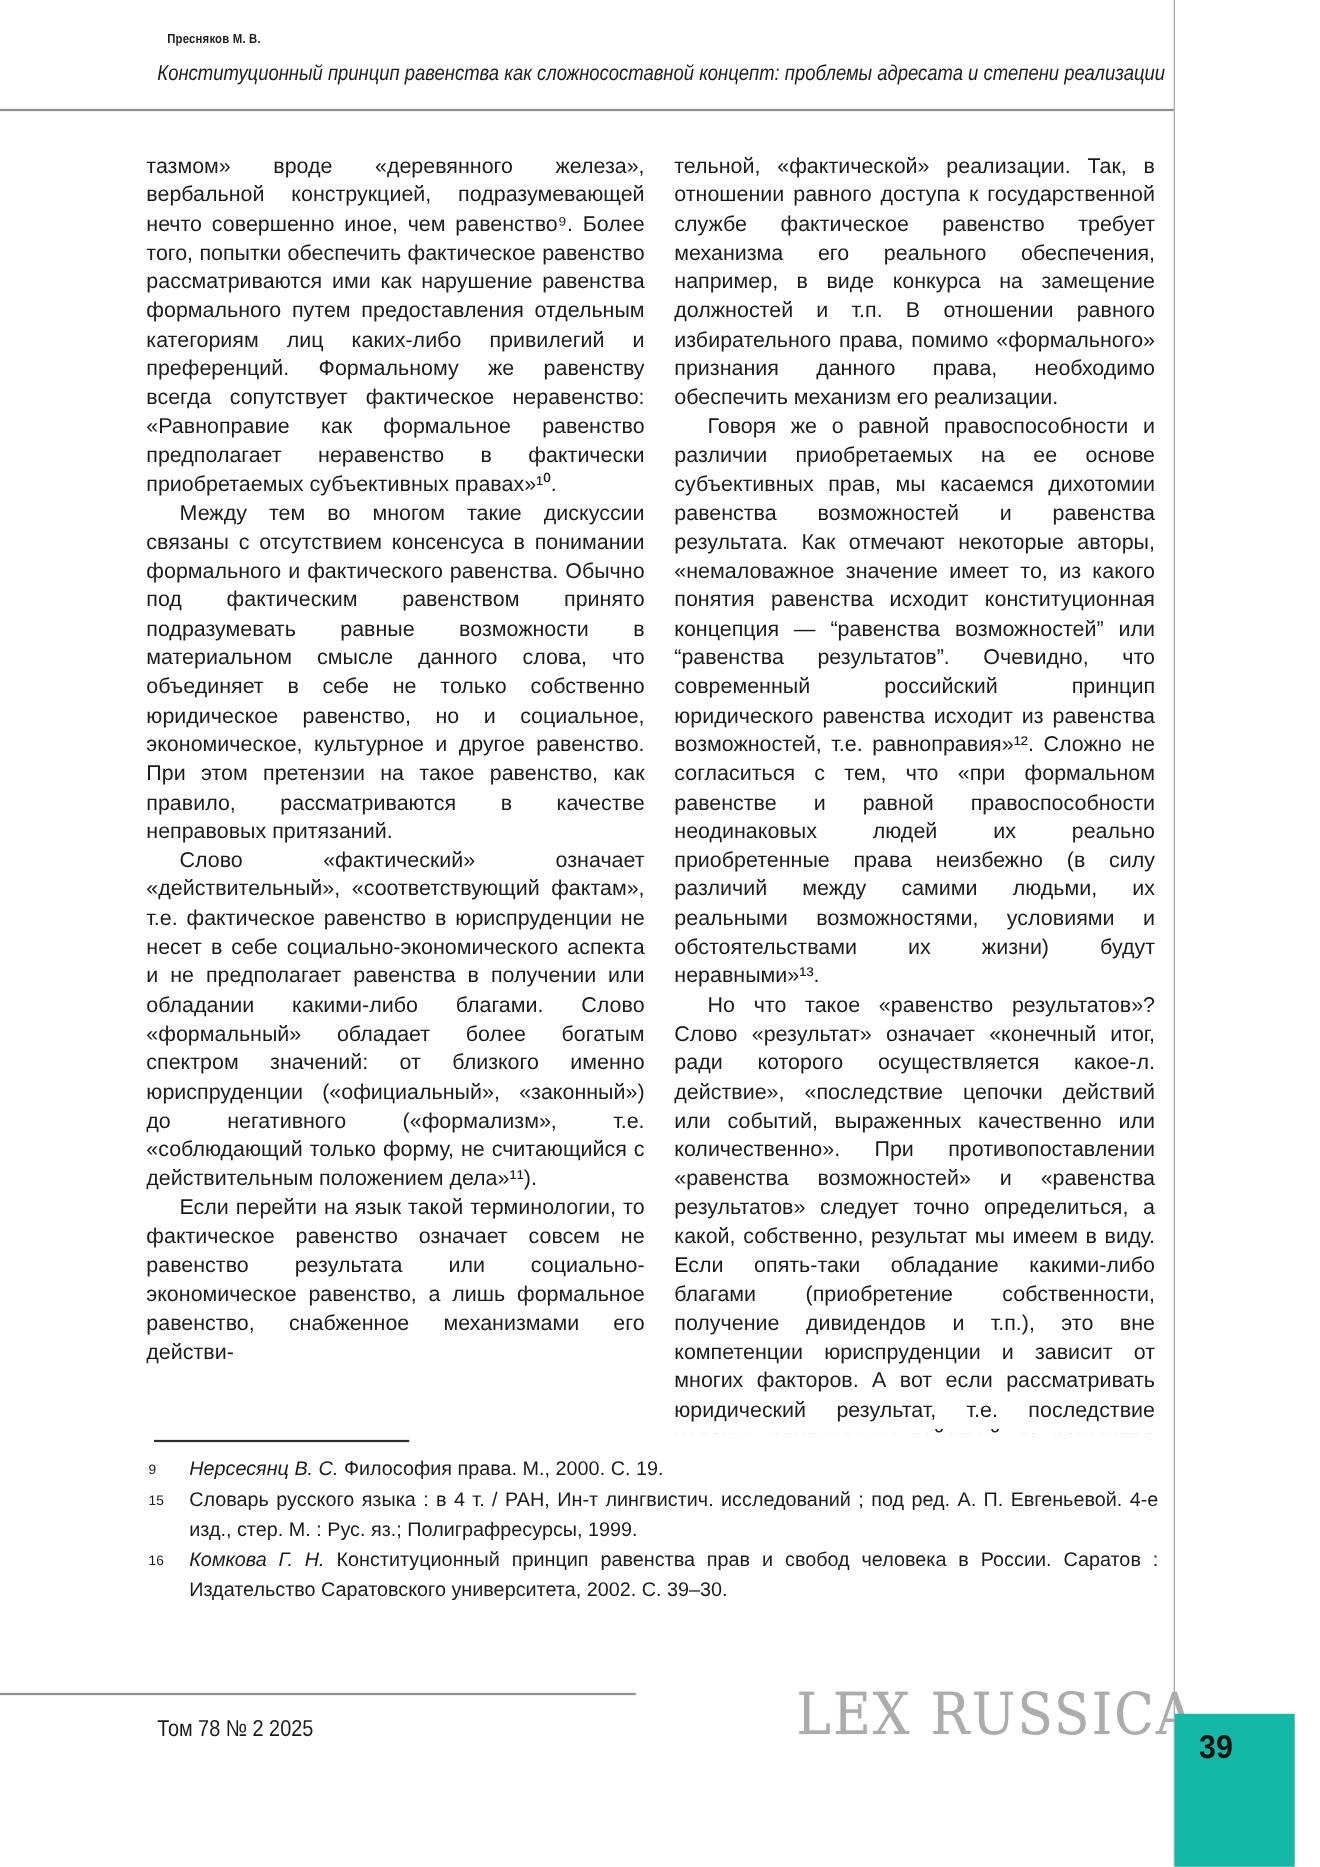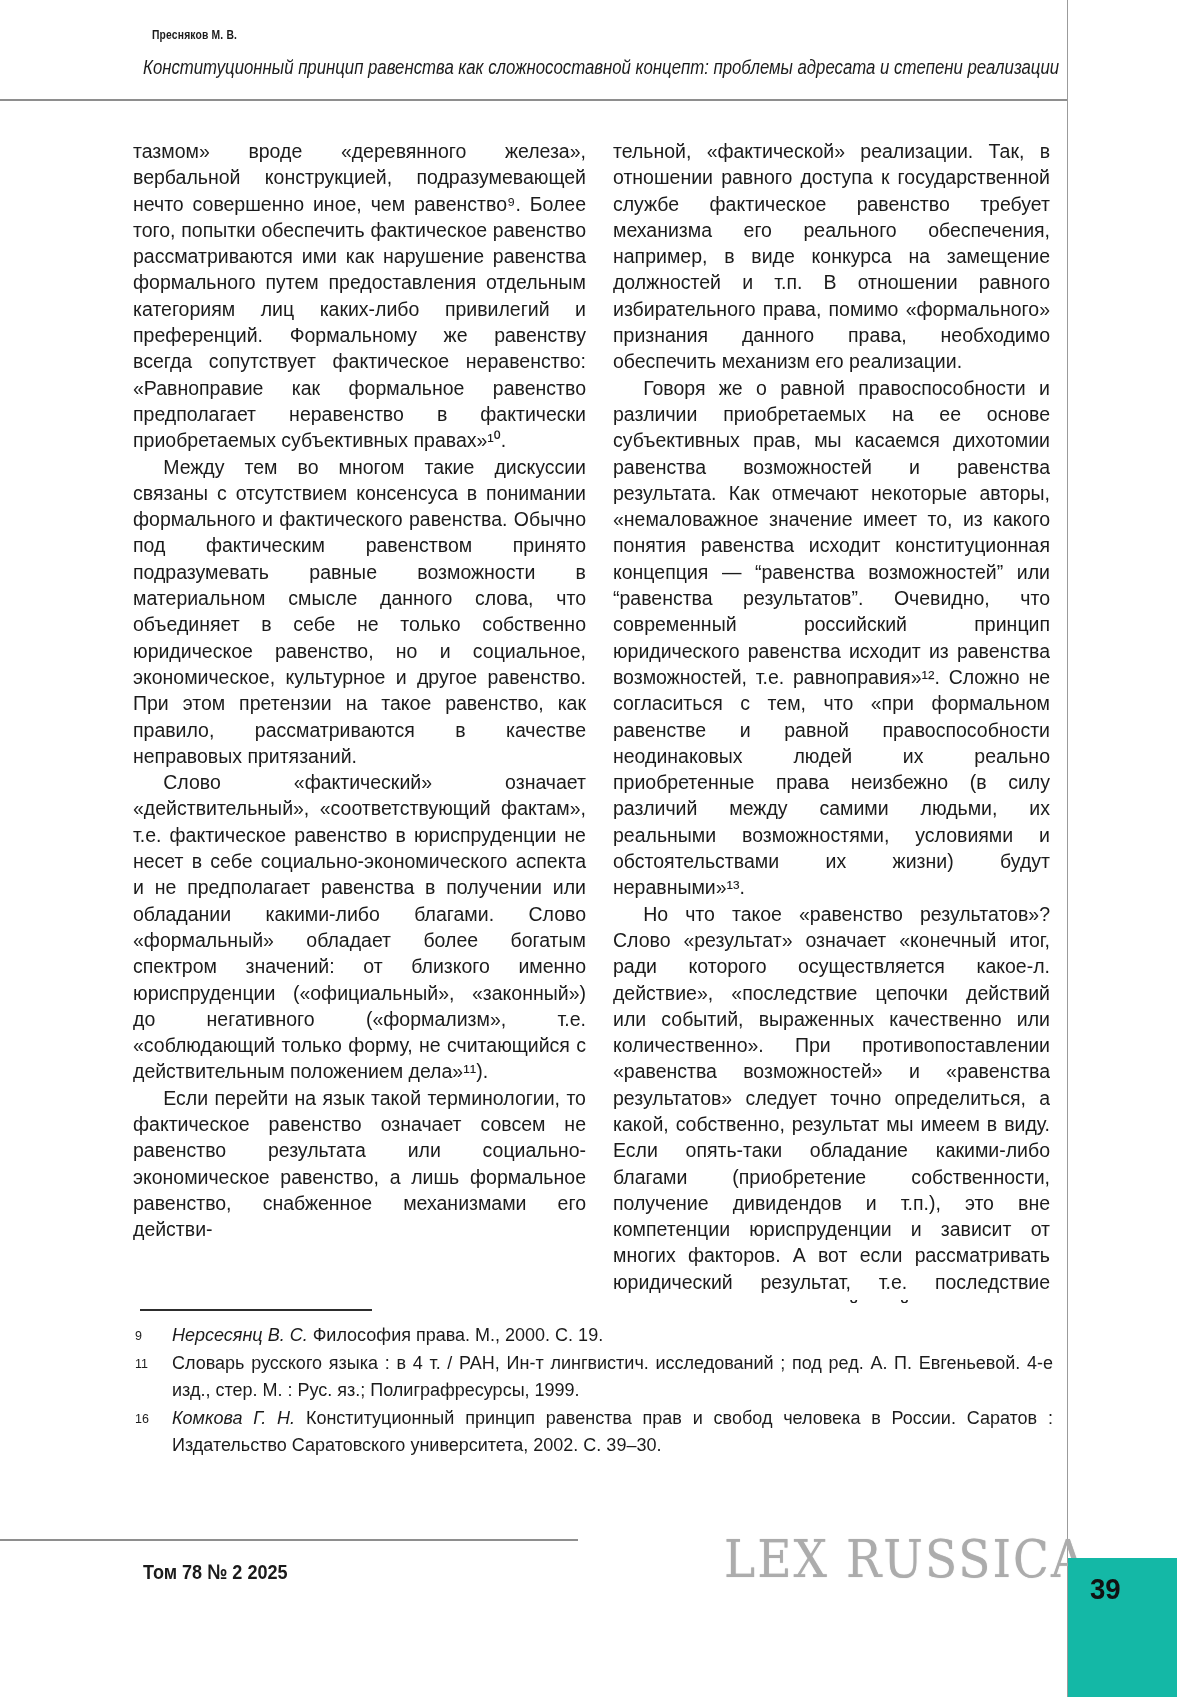--- a/index.html
+++ b/index.html
@@ -25,21 +25,21 @@
   .col p{margin:0;}
   .col p.indent{text-indent:1.55em;}
   
   .rule-fnsep{position:absolute;left:140px;top:1309px;width:232px;height:2px;background:#2d2d2d;}
   .footnotes{position:absolute;left:133px;top:1322px;width:920px;font-size:18px;line-height:27.5px;text-align:justify;}
   .footnote{position:relative;padding-left:39px;}
   .fn-num{position:absolute;left:2px;top:1px;font-size:12.5px;}
   .fn-author{font-style:italic;}
   
   .rule-footer{position:absolute;left:0;top:1539px;width:578px;height:2px;background:#8e8e8e;}
-  .ftr-volume{position:absolute;left:143px;top:1560px;font-size:21px;font-weight:700;}
+  .ftr-volume{position:absolute;left:143px;top:1560px;font-size:21px;font-weight:400;}
   .ftr-logo{
     position:absolute;left:724px;top:1528px;width:320px;
     font-family:"DejaVu Serif",serif;
     font-size:47px;color:#acacac;letter-spacing:2px;
     transform:scaleY(1.12);transform-origin:left top;
     text-shadow:0 0 1px #c6c6c6;
     white-space:nowrap;
   }
   .page-block{position:absolute;left:1068px;top:1558px;width:109px;height:155px;background:#14b8a6;}
   .page-num{position:absolute;left:22px;top:14px;font-size:30px;font-weight:bold;color:#111;transform:scaleX(0.92);transform-origin:left top;}
@@ -66,21 +66,21 @@
   <div class="col col-right" id="col-right">
       <p class="para">тельной, «фактической» реализации. Так, в отношении равного доступа к государственной службе фактическое равенство требует механизма его реального обеспечения, например, в виде конкурса на замещение должностей и т.п. В отношении равного избирательного права, помимо «формального» признания данного права, необходимо обеспечить механизм его реализации.</p>
       <p class="para indent">Говоря же о равной правоспособности и различии приобретаемых на ее основе субъективных прав, мы касаемся дихотомии равенства возможностей и равенства результата. Как отмечают некоторые авторы, «немаловажное значение имеет то, из какого понятия равенства исходит конституционная концепция — “равенства возможностей” или “равенства результатов”. Очевидно, что современный российский принцип юридического равенства исходит из равенства возможностей, т.е. равноправия»¹². Сложно не согласиться с тем, что «при формальном равенстве и равной правоспособности неодинаковых людей их реально приобретенные права неизбежно (в силу различий между самими людьми, их реальными возможностями, условиями и обстоятельствами их жизни) будут неравными»¹³.</p>
       <p class="para indent">Но что такое «равенство результатов»? Слово «результат» означает «конечный итог, ради которого осуществляется какое-л. действие», «последствие цепочки действий или событий, выраженных качественно или количественно». При противопоставлении «равенства возможностей» и «равенства результатов» следует точно определиться, а какой, собственно, результат мы имеем в виду. Если опять-таки обладание какими-либо благами (приобретение собственности, получение дивидендов и т.п.), это вне компетенции юриспруденции и зависит от многих факторов. А вот если рассматривать юридический результат, т.е. последствие цепочки юридических действий, то равенство результатов — непременное условие существования права: совершая одно и то же юридическое действие, субъекты вправе рассчитывать на одинаковый результат.</p>
     </div>
 </div>
 
 <div class="rule-fnsep"></div>
 <div class="footnotes" id="footnotes">
     <div class="footnote"><span class="fn-num">9</span><span class="fn-author">Нерсесянц В. С. </span><span>Философия права. М., 2000. С. 19.</span></div>
-    <div class="footnote"><span class="fn-num">11</span><span>Словарь русского языка : в 4 т. / РАН, Ин-т лингвистич. исследований ; под ред. А. П. Евгеньевой. 4-е изд., стер. М. : Рус. яз.; Полиграфресурсы, 1999.</span></div>
+    <div class="footnote"><span class="fn-num">15</span><span>Словарь русского языка : в 4 т. / РАН, Ин-т лингвистич. исследований ; под ред. А. П. Евгеньевой. 4-е изд., стер. М. : Рус. яз.; Полиграфресурсы, 1999.</span></div>
     <div class="footnote"><span class="fn-num">16</span><span class="fn-author">Комкова Г. Н. </span><span>Конституционный принцип равенства прав и свобод человека в России. Саратов : Издательство Саратовского университета, 2002. С. 39–30.</span></div>
   </div>
 
 <div class="rule-footer"></div>
 <div class="ftr-volume">
   <span class="condensed">Том 78 № 2 2025</span>
 </div>
 <div class="ftr-logo">LEX RUSSICA</div>
 <div class="page-block">
   <div class="page-num">39</div>

